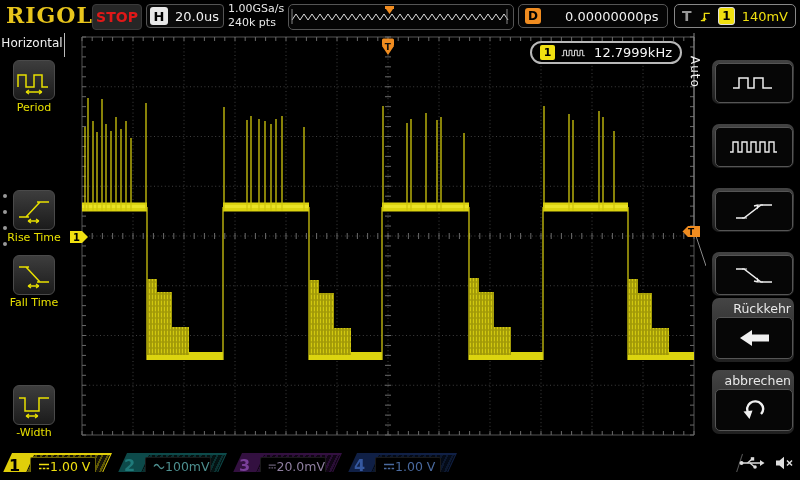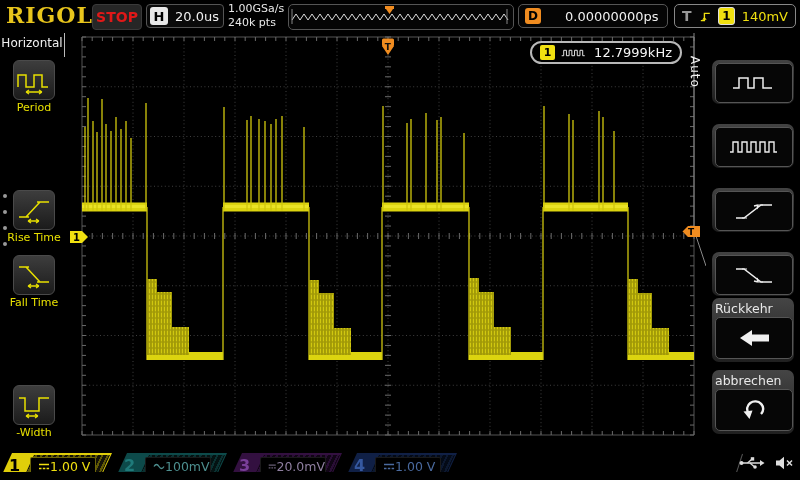--- a/index.html
+++ b/index.html
@@ -42,21 +42,21 @@
   .lm-label{margin-top:1px;color:#e8e000;font-size:11px;white-space:nowrap;}
   .pagedot{position:absolute;left:3px;width:4px;height:4px;border-radius:50%;background:#999;}
   
   .rightpanel{position:absolute;left:706px;top:33px;width:94px;height:419px;background:#000;}
   .rp-btn{position:absolute;left:6px;width:82px;height:44px;border-radius:7px;
           background:linear-gradient(#424242,#1d1d1d);padding:3px;box-sizing:border-box;}
   .rp-inner{width:100%;height:100%;background:#060606;border:1px solid #555;border-radius:5px;
             display:flex;align-items:center;justify-content:center;}
   .rp-group{position:absolute;left:6px;width:82px;border-radius:7px;
             background:linear-gradient(#454545,#202020);padding:2px 3px 3px 3px;box-sizing:border-box;}
-  .rp-group-label{color:#e8e8e8;font-size:12.5px;text-align:left;height:17px;line-height:17px;}
+  .rp-group-label{color:#e8e8e8;font-size:12.5px;text-align:right;height:17px;line-height:17px;}
   .rp-group .rp-inner{height:40px;}
   .auto-tab{position:absolute;left:688px;top:56px;color:#f0f0f0;font-size:12px;
             writing-mode:vertical-rl;transform:rotate(0deg);letter-spacing:1px;}
   
   .scope{position:absolute;left:68px;top:33px;width:638px;height:419px;background:#000;}
   .freq-readout{position:absolute;left:530px;top:41px;width:152px;height:23px;background:#000;
                 border:2px solid #b8b8b8;border-radius:12px;display:flex;align-items:center;
                 gap:6px;padding:0 8px;box-sizing:border-box;}
   .fr-badge{width:15px;height:15px;background:#f0e010;border-radius:2px;color:#000;font-weight:bold;
             font-size:11px;display:flex;align-items:center;justify-content:center;flex:0 0 auto;}

